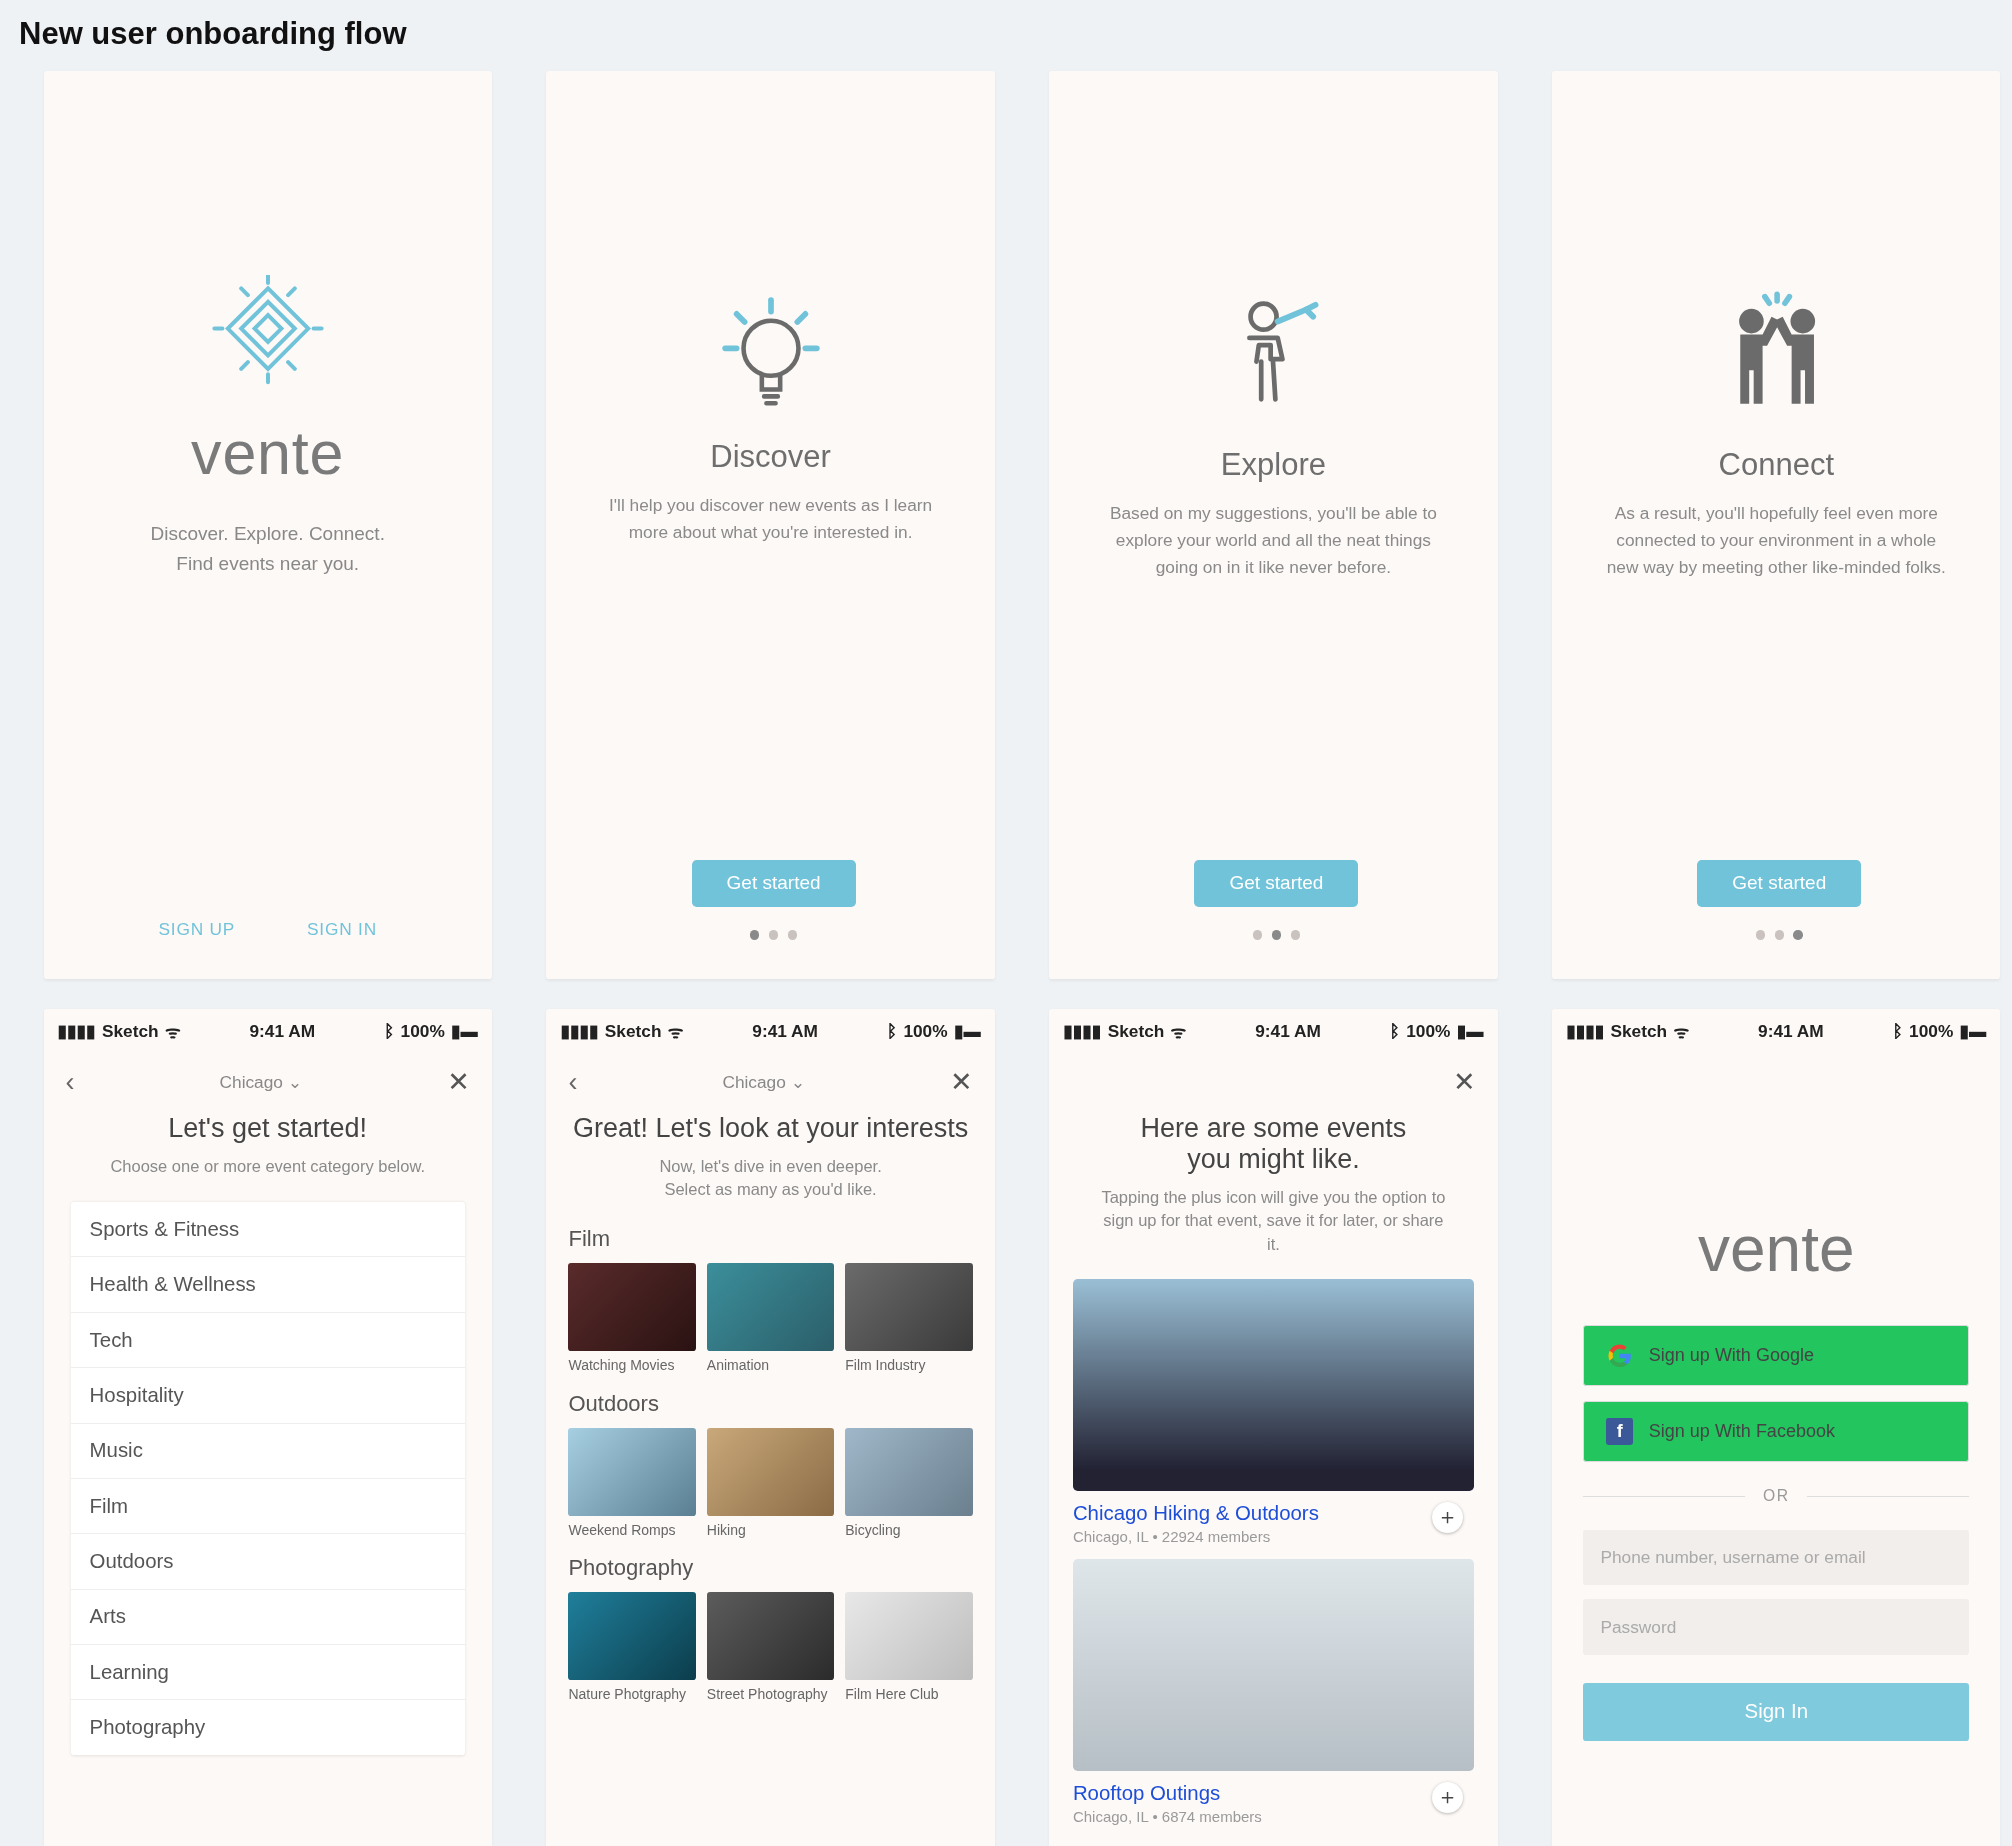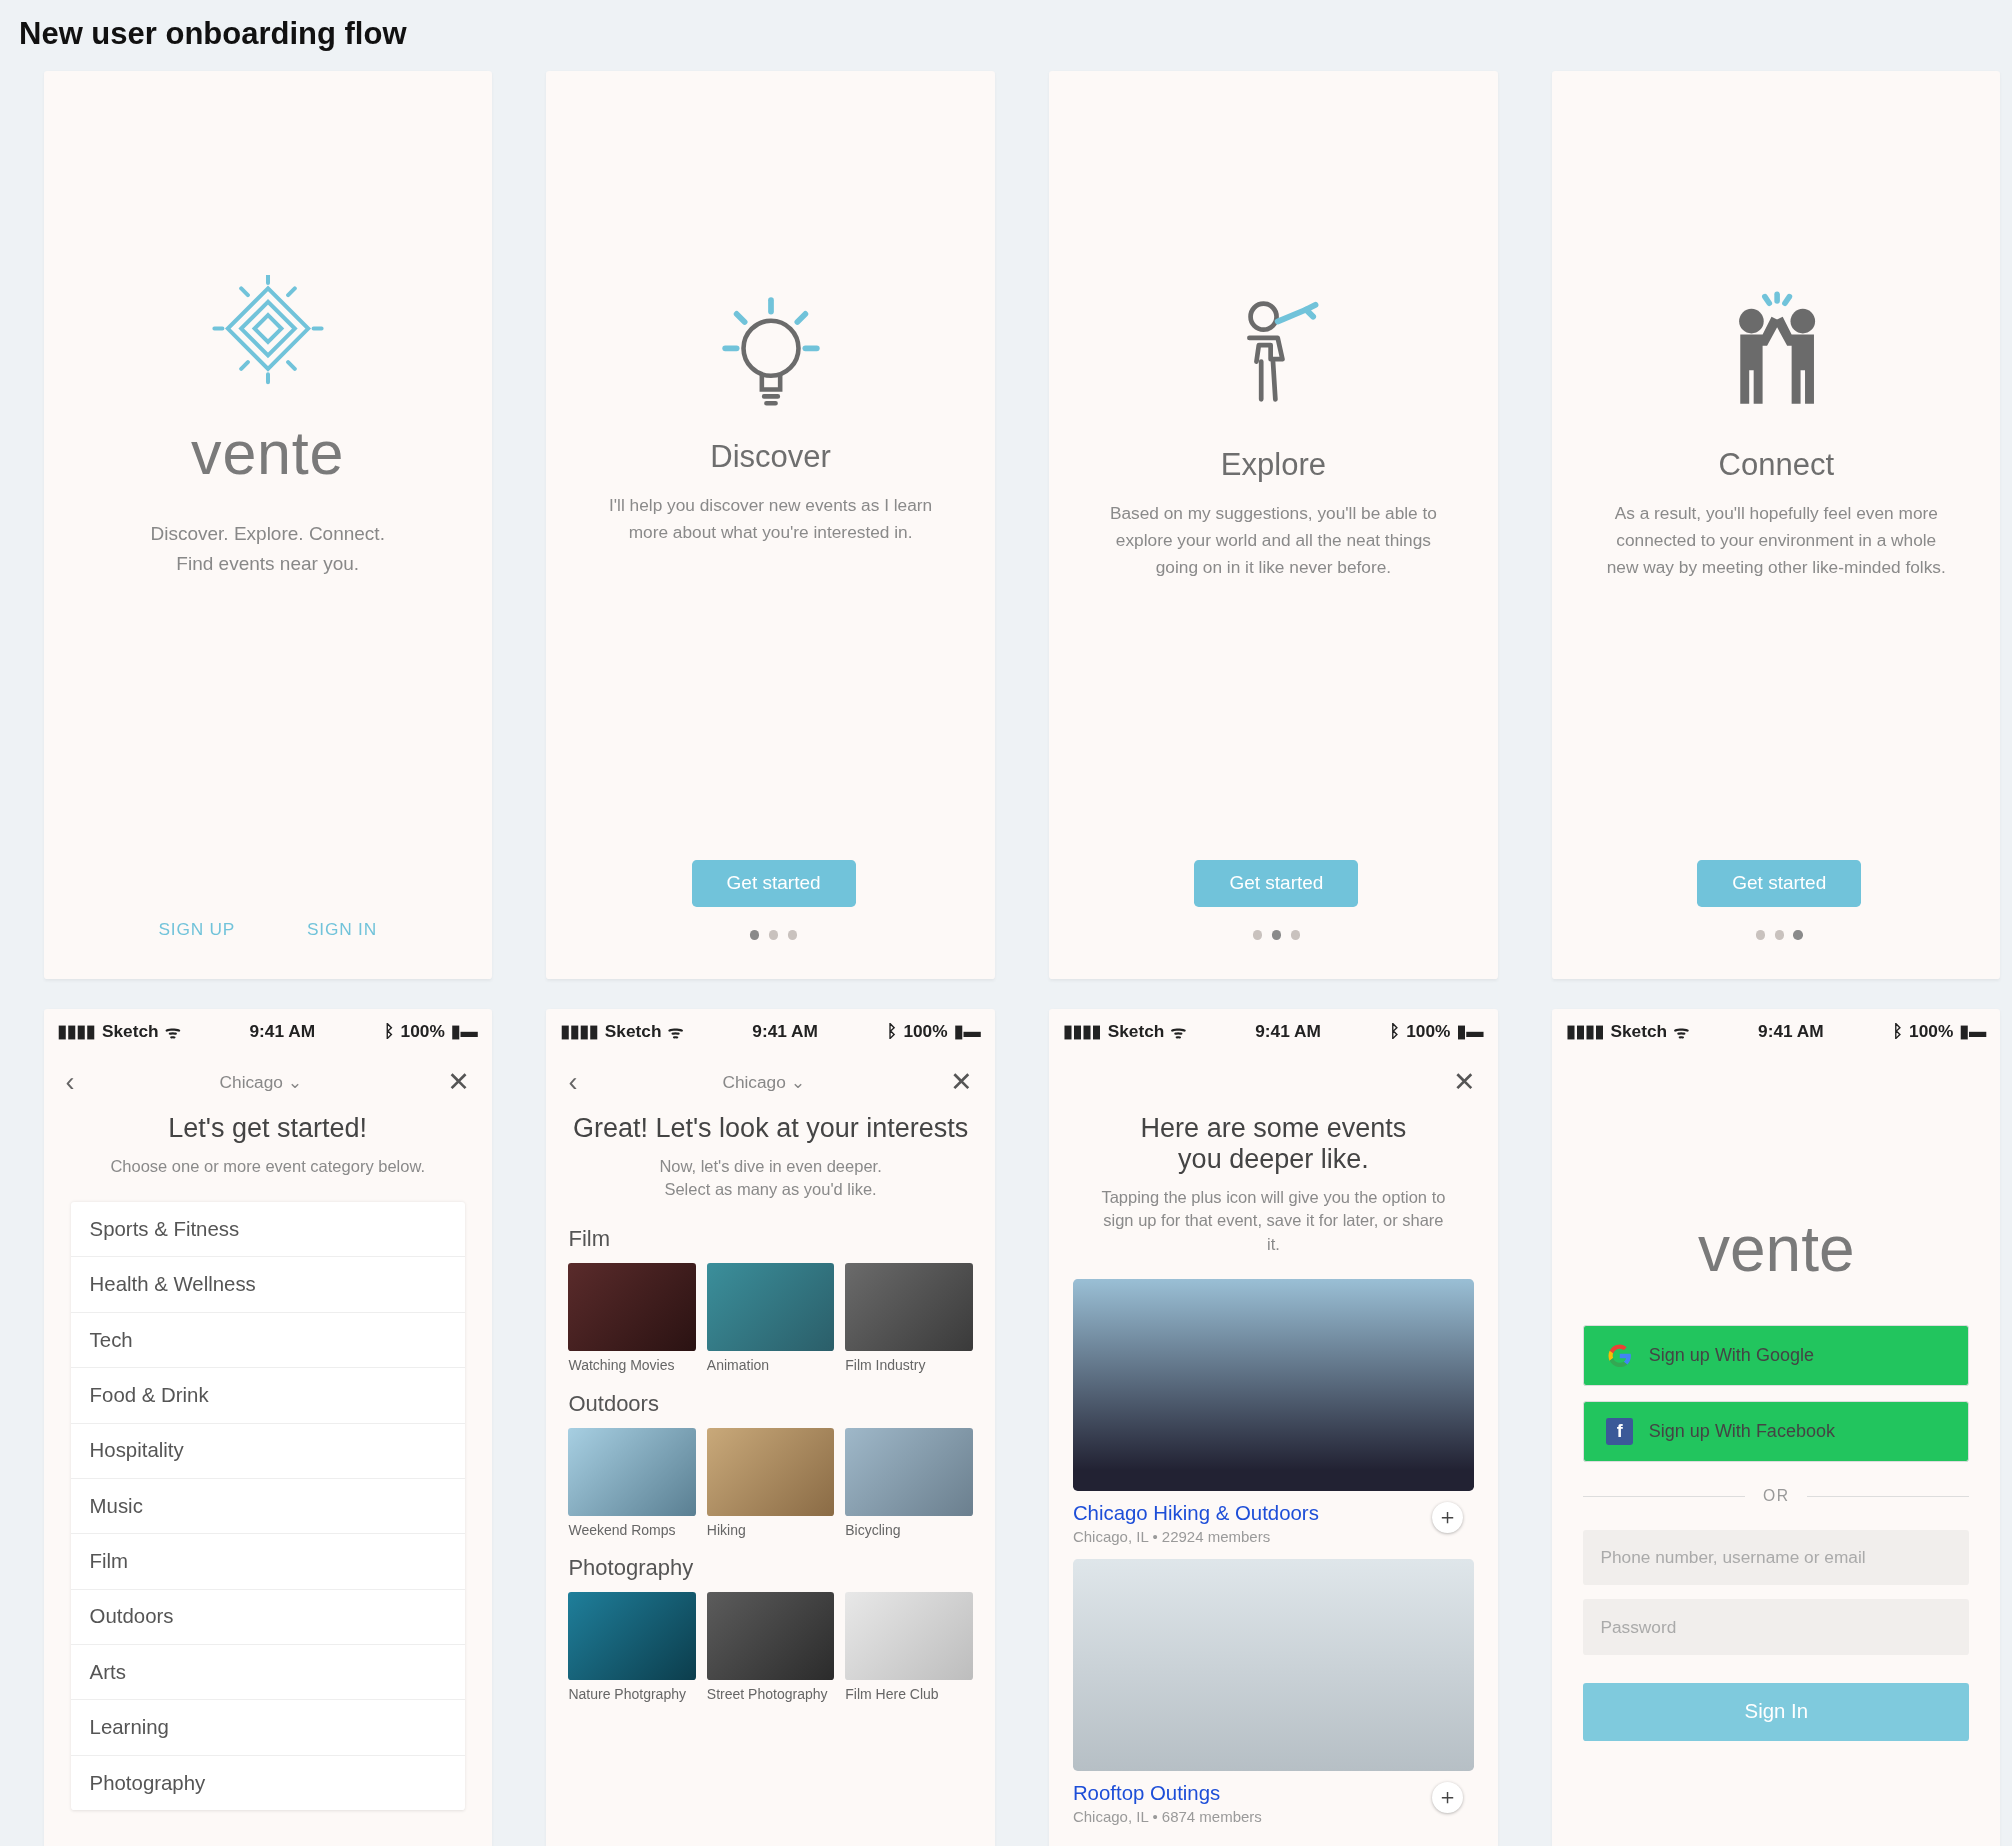--- a/index.html
+++ b/index.html
@@ -218,21 +218,20 @@
         <span class="chev">‹</span>
         <span class="city"><span>Chicago</span> <span>⌄</span></span>
         <span class="close">✕</span>
       </div>
       <div class="app-h">Let's get started!</div>
       <div class="app-sub">Choose one or more event category below.</div>
       <div class="cat-list">
         <div class="cat-item">Sports &amp; Fitness</div>
         <div class="cat-item">Health &amp; Wellness</div>
         <div class="cat-item">Tech</div>
-        <div class="cat-item">Food &amp; Drink</div>
         <div class="cat-item">Hospitality</div>
         <div class="cat-item">Music</div>
         <div class="cat-item">Film</div>
         <div class="cat-item">Outdoors</div>
         <div class="cat-item">Arts</div>
         <div class="cat-item">Learning</div>
         <div class="cat-item">Photography</div>
       </div>
       <div class="progress-footer">
         <div class="pbar">
@@ -338,21 +337,21 @@
             <span>▮▬</span>
           </div>
       </div>
       <div class="topbar">
         <span></span>
           <span></span>
         <span class="close">✕</span>
       </div>
       <div class="app-h">
         <div>Here are some events</div>
-          <div>you deeper like.</div>
+          <div>you might like.</div>
       </div>
       <div class="app-sub">Tapping the plus icon will give you the option to sign up for that event, save it for later, or share it.</div>
       <div class="events">
         <div class="event-card">
           <div class="event-img grad-j"></div>
           <div class="plus-badge">＋</div>
           <div class="event-title">Chicago Hiking &amp; Outdoors</div>
           <div class="event-meta">Chicago, IL • 22924 members</div>
         </div>
         <div class="event-card">

